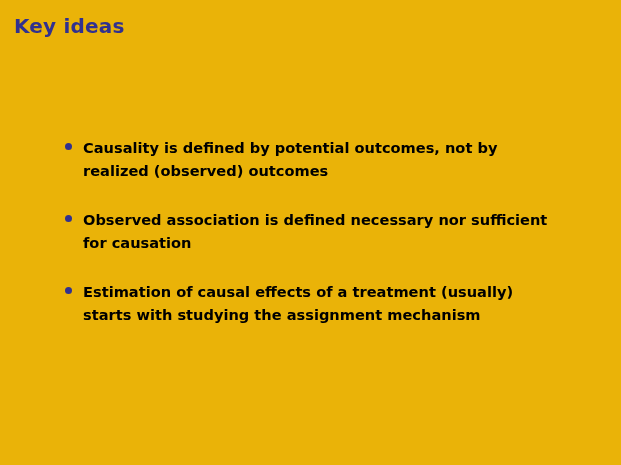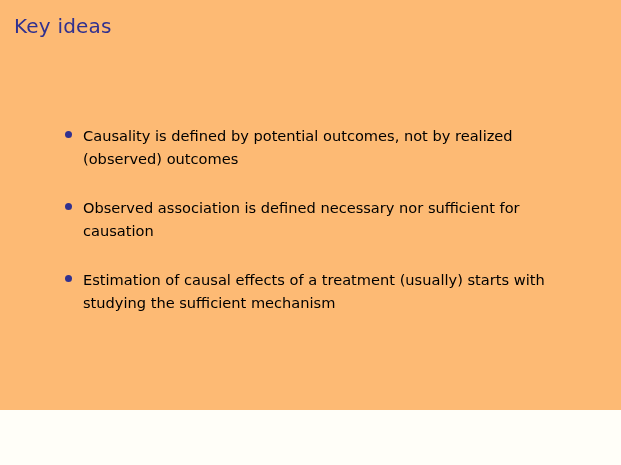--- a/index.html
+++ b/index.html
@@ -9,38 +9,39 @@
   body {
     width: 621px;
     height: 465px;
     background: #fffef8;
     font-family: "DejaVu Sans", sans-serif;
     overflow: hidden;
   }
   .slide {
     position: relative;
     width: 621px;
-    height: 410px;
+    height: 465px;
     box-sizing: border-box;
-    background: #fdba74;
+    background: #eab308;
+    font-weight: bold;
   }
   .slide-title {
     position: absolute;
     left: 14px;
     top: 14px;
     font-size: 20px;
     color: #31318f;
     font-family: "DejaVu Sans", sans-serif;
     letter-spacing: 0.2px;
     white-space: nowrap;
   }
   .bullet-list {
     position: absolute;
     left: 62px;
-    top: 124px;
+    top: 136px;
     width: 500px;
     margin: 0;
     padding: 0;
     list-style: none;
   }
   .bullet-item {
     position: relative;
     padding-left: 21px;
     margin-bottom: 26px;
     font-size: 14.6px;
@@ -78,18 +79,18 @@
       <span class="bullet-text">Causality is defined by potential outcomes, not by realized (observed) outcomes</span>
     </li>
 
     <li class="bullet-item">
       <span class="bullet-marker"></span>
       <span class="bullet-text">Observed association is defined necessary nor sufficient for causation</span>
     </li>
 
     <li class="bullet-item">
       <span class="bullet-marker"></span>
-      <span class="bullet-text">Estimation of causal effects of a treatment (usually) starts with studying the sufficient mechanism</span>
+      <span class="bullet-text">Estimation of causal effects of a treatment (usually) starts with studying the assignment mechanism</span>
     </li>
 
   </ul>
 
 </div>
 
 </body></html>

